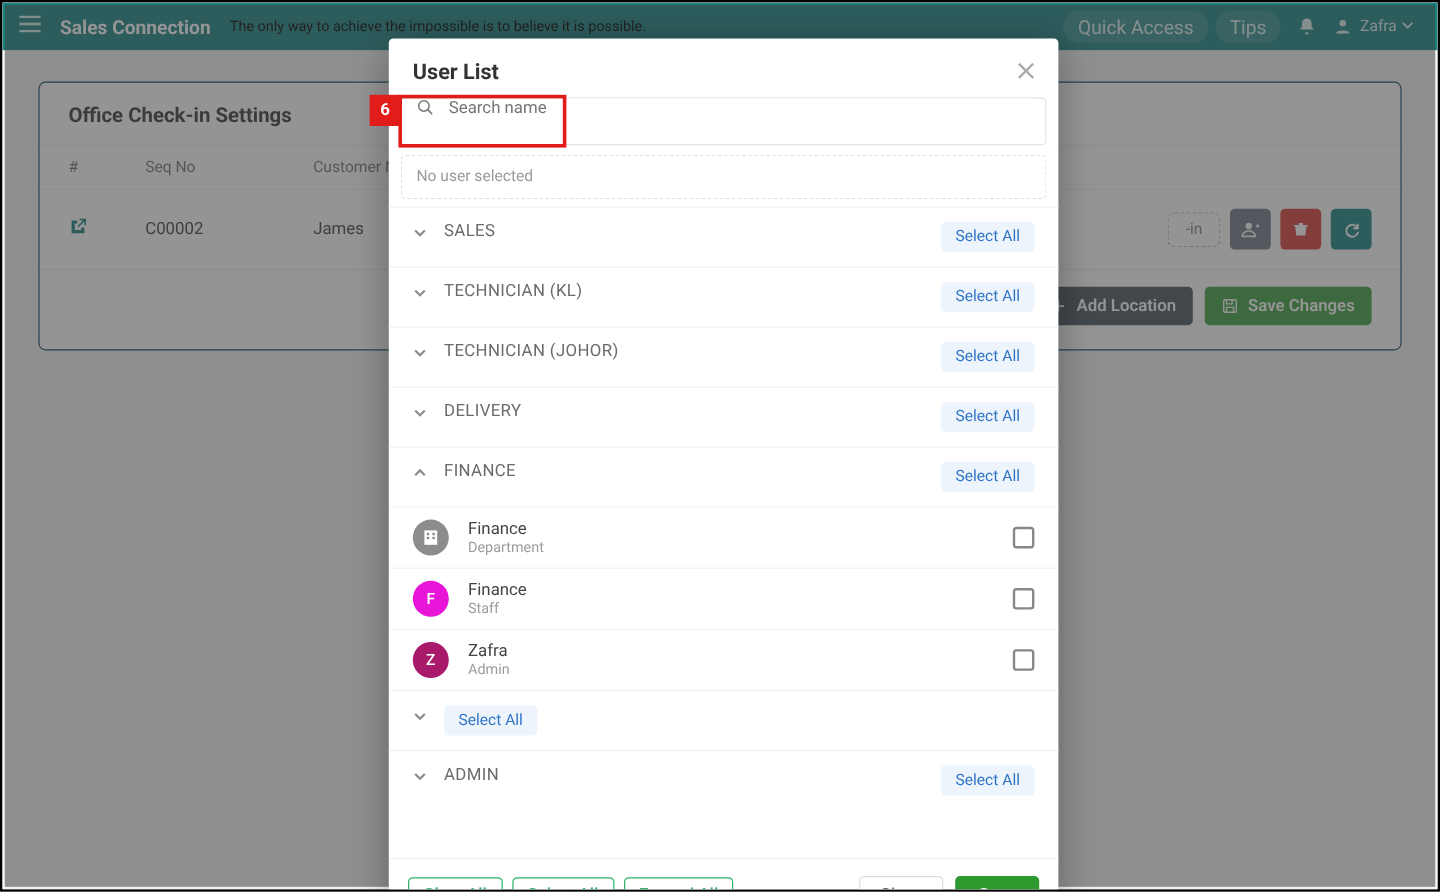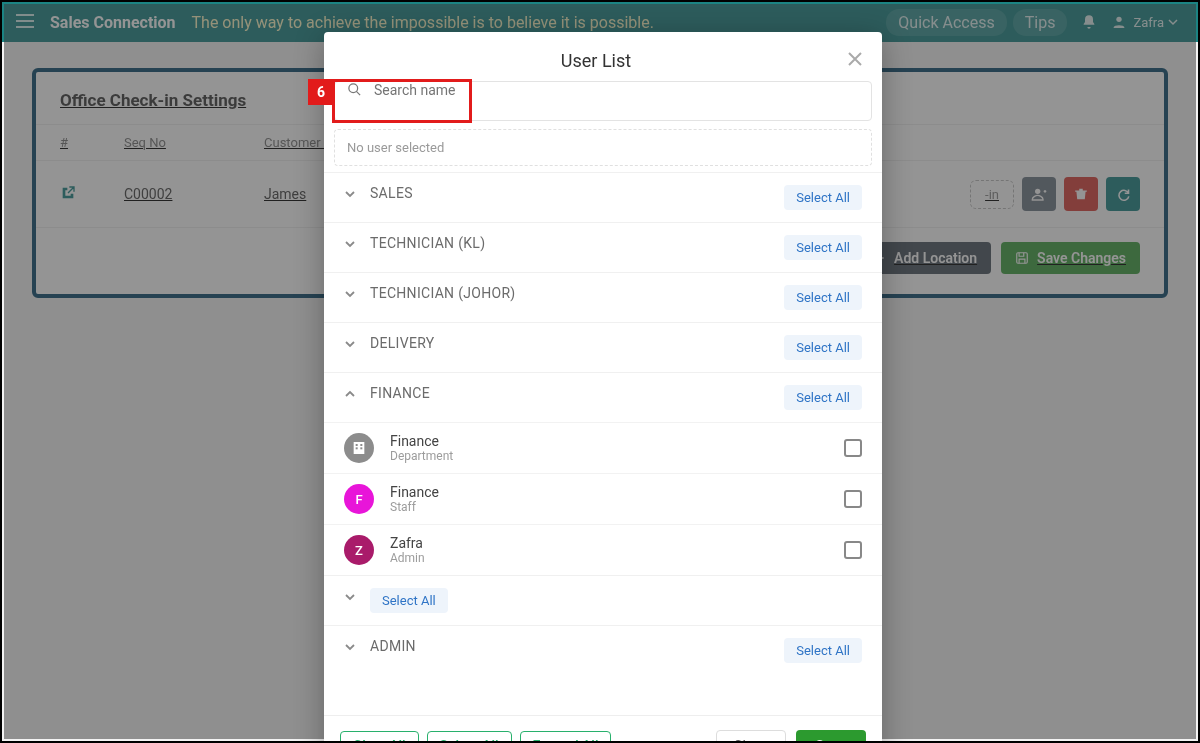--- a/index.html
+++ b/index.html
@@ -2,50 +2,50 @@
 <html><head>
 <meta charset="utf-8">
 <style>
   * { box-sizing: border-box; margin: 0; padding: 0; font-family: -apple-system, "Segoe UI", Roboto, Arial, sans-serif; }
   body { width: 1200px; height: 743px; overflow: hidden; position: relative; background: #fff; border: 2px solid #000; }
 
   
   .topbar { height: 40px; background: #1b8483; display: flex; align-items: center; padding: 0 14px; color: #cfe8e7; font-size: 13px; }
   .hamburger { width: 20px; margin-right: 14px; color: #d6efee; cursor: pointer; }
   .brand { color: #fff; font-weight: 700; font-size: 16px; margin-right: 16px; }
-  .tagline { color: #fef9c3; font-size: 16px; }
+  .tagline { color: #000000; font-size: 12px; }
   .topbar-spacer { flex: 1; }
   .pill { background: rgba(255,255,255,0.12); color: #dff0ef; padding: 4px 12px; border-radius: 13px; font-size: 16px; margin-left: 6px; cursor: pointer; }
   .bell, .user-chip { color: #dff0ef; margin-left: 14px; cursor: pointer; display:flex; align-items:center; font-size:13px;}
   .user-chip svg { margin-right:6px; }
   .user-caret { margin-left:4px; }
 
   
   .page { padding: 26px 30px; background: #f3f3f3; height: 703px; }
-  .card { background: #fff; border: 4px solid #0c4a6e; border-radius: 6px; padding: 18px 0 20px; text-decoration: underline; }
+  .card { background: #fff; border: 1px solid #0c4a6e; border-radius: 6px; padding: 18px 0 20px; }
   .card-title { font-size: 17px; font-weight: 700; color: #3b3b3b; padding: 0 24px 14px; }
   table.grid { width: 100%; border-collapse: collapse; }
   table.grid th { text-align:left; font-weight:400; color:#777; font-size:13px; padding: 10px 24px; border-top:1px solid #eee; border-bottom:1px solid #eee; }
   table.grid td { padding: 16px 24px; border-bottom:1px solid #eee; font-size:14px; color:#444; vertical-align: middle;}
   .ext-icon { color:#1b8483; }
   .row-actions { display:flex; justify-content:flex-end; gap:8px; align-items:center; }
   .chip-dashed { border:1px dashed #bbb; border-radius:6px; padding:6px 14px; color:#888; font-size:13px; }
   .sq-btn { width:34px; height:34px; border-radius:4px; display:flex; align-items:center; justify-content:center; color:#fff; cursor:pointer;}
   .sq-gray{background:#6e7a86;} .sq-red{background:#d9403a;} .sq-teal{background:#1b8483;}
   .btn { display:inline-flex; align-items:center; gap:8px; border-radius:4px; font-size:14px; padding:8px 14px; cursor:pointer; font-weight:600;}
   .btn-dark{background:#4b5560;color:#fff;} .btn-green{background:#3fa142;color:#fff;}
   .footer-btns { display:flex; justify-content:flex-end; gap:10px; padding: 14px 24px 0; }
 
   
   .scrim { position:absolute; inset:2px; background:rgba(60,60,60,0.55); }
 
   
   .modal { position:absolute; left:322px; top:30px; width:558px; background:#fff; border-radius:4px; box-shadow:0 6px 30px rgba(0,0,0,.3); display:flex; flex-direction:column; }
   .modal-head { display:flex; align-items:center; padding:18px 20px 10px; }
-  .modal-title { font-size:18px; font-weight:400; color:#333; flex:1;text-align:center; }
+  .modal-title { font-size:18px; font-weight:700; color:#333; flex:1; }
   .modal-close { color:#aaa; cursor:pointer; }
 
   .search-wrap { position:relative; margin:0 10px; }
   .search-box { border:1px solid #e3e3e3; border-radius:4px; height:40px; display:flex; align-items:flex-start; padding:0 12px; color:#888;}
   .search-box svg{margin-right:12px;}
   .search-box input { border:none; outline:none; flex:1; font-size:14px; color:#555; }
   .callout-frame { position:absolute; left:-2px; top:-2px; width:140px; height:44px; border:3px solid #e21b1b; pointer-events:none; }
   .callout-num { position:absolute; left:-26px; top:-2px; width:26px; height:26px; background:#e21b1b; color:#fff; font-weight:700; display:flex; align-items:center; justify-content:center; font-size:14px;}
 
   .selected-bar { margin:8px 10px 0; border:1px dashed #e0e0e0; border-radius:4px; padding:10px 12px; color:#9a9a9a; font-size:13px;}

